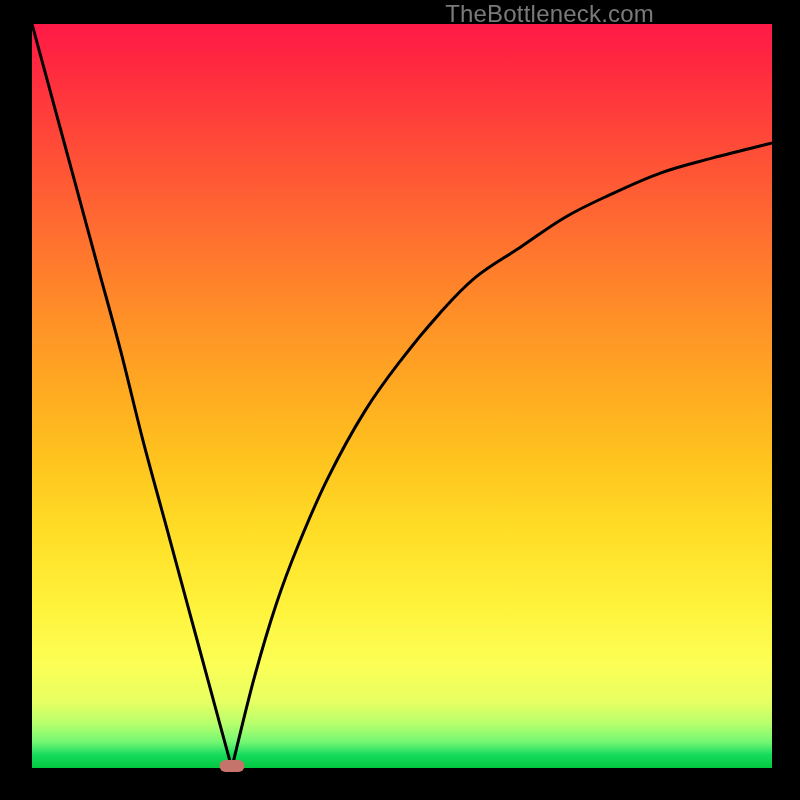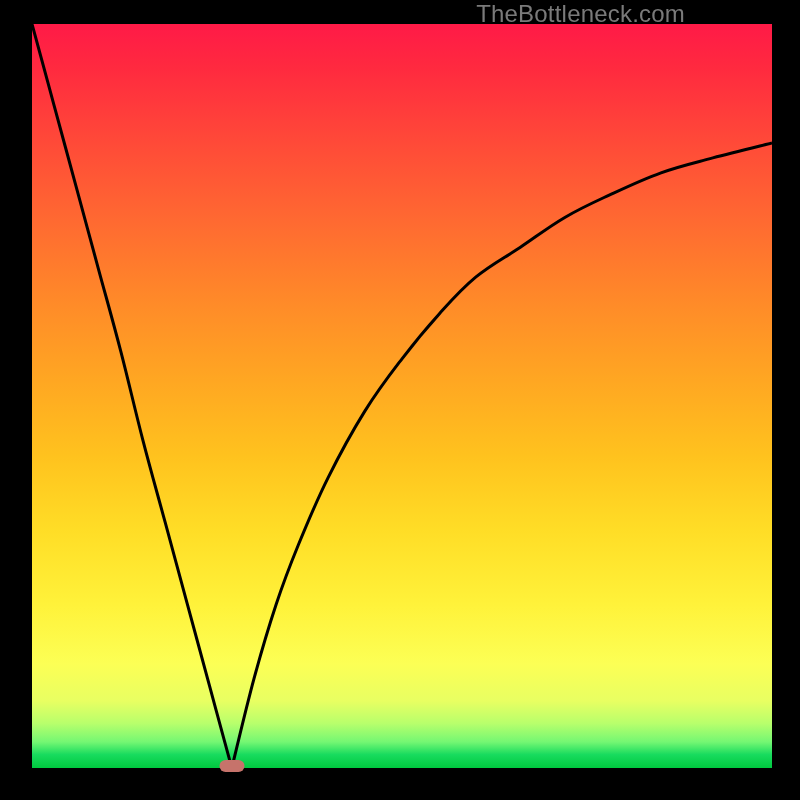--- a/index.html
+++ b/index.html
@@ -11,21 +11,20 @@
     background: #000;
     font-family: Arial, Helvetica, sans-serif;
   }
   #frame {
     position: absolute;
     left: 0;
     top: 0;
     width: 660px;
     height: 800px;
     background: #000;
-    padding-left: 31px;
   }
   
   #plot-area {
     position: absolute;
     left: 32px;
     top: 24px;
     width: 740px;   
     height: 744px;  
     
     background: linear-gradient(

